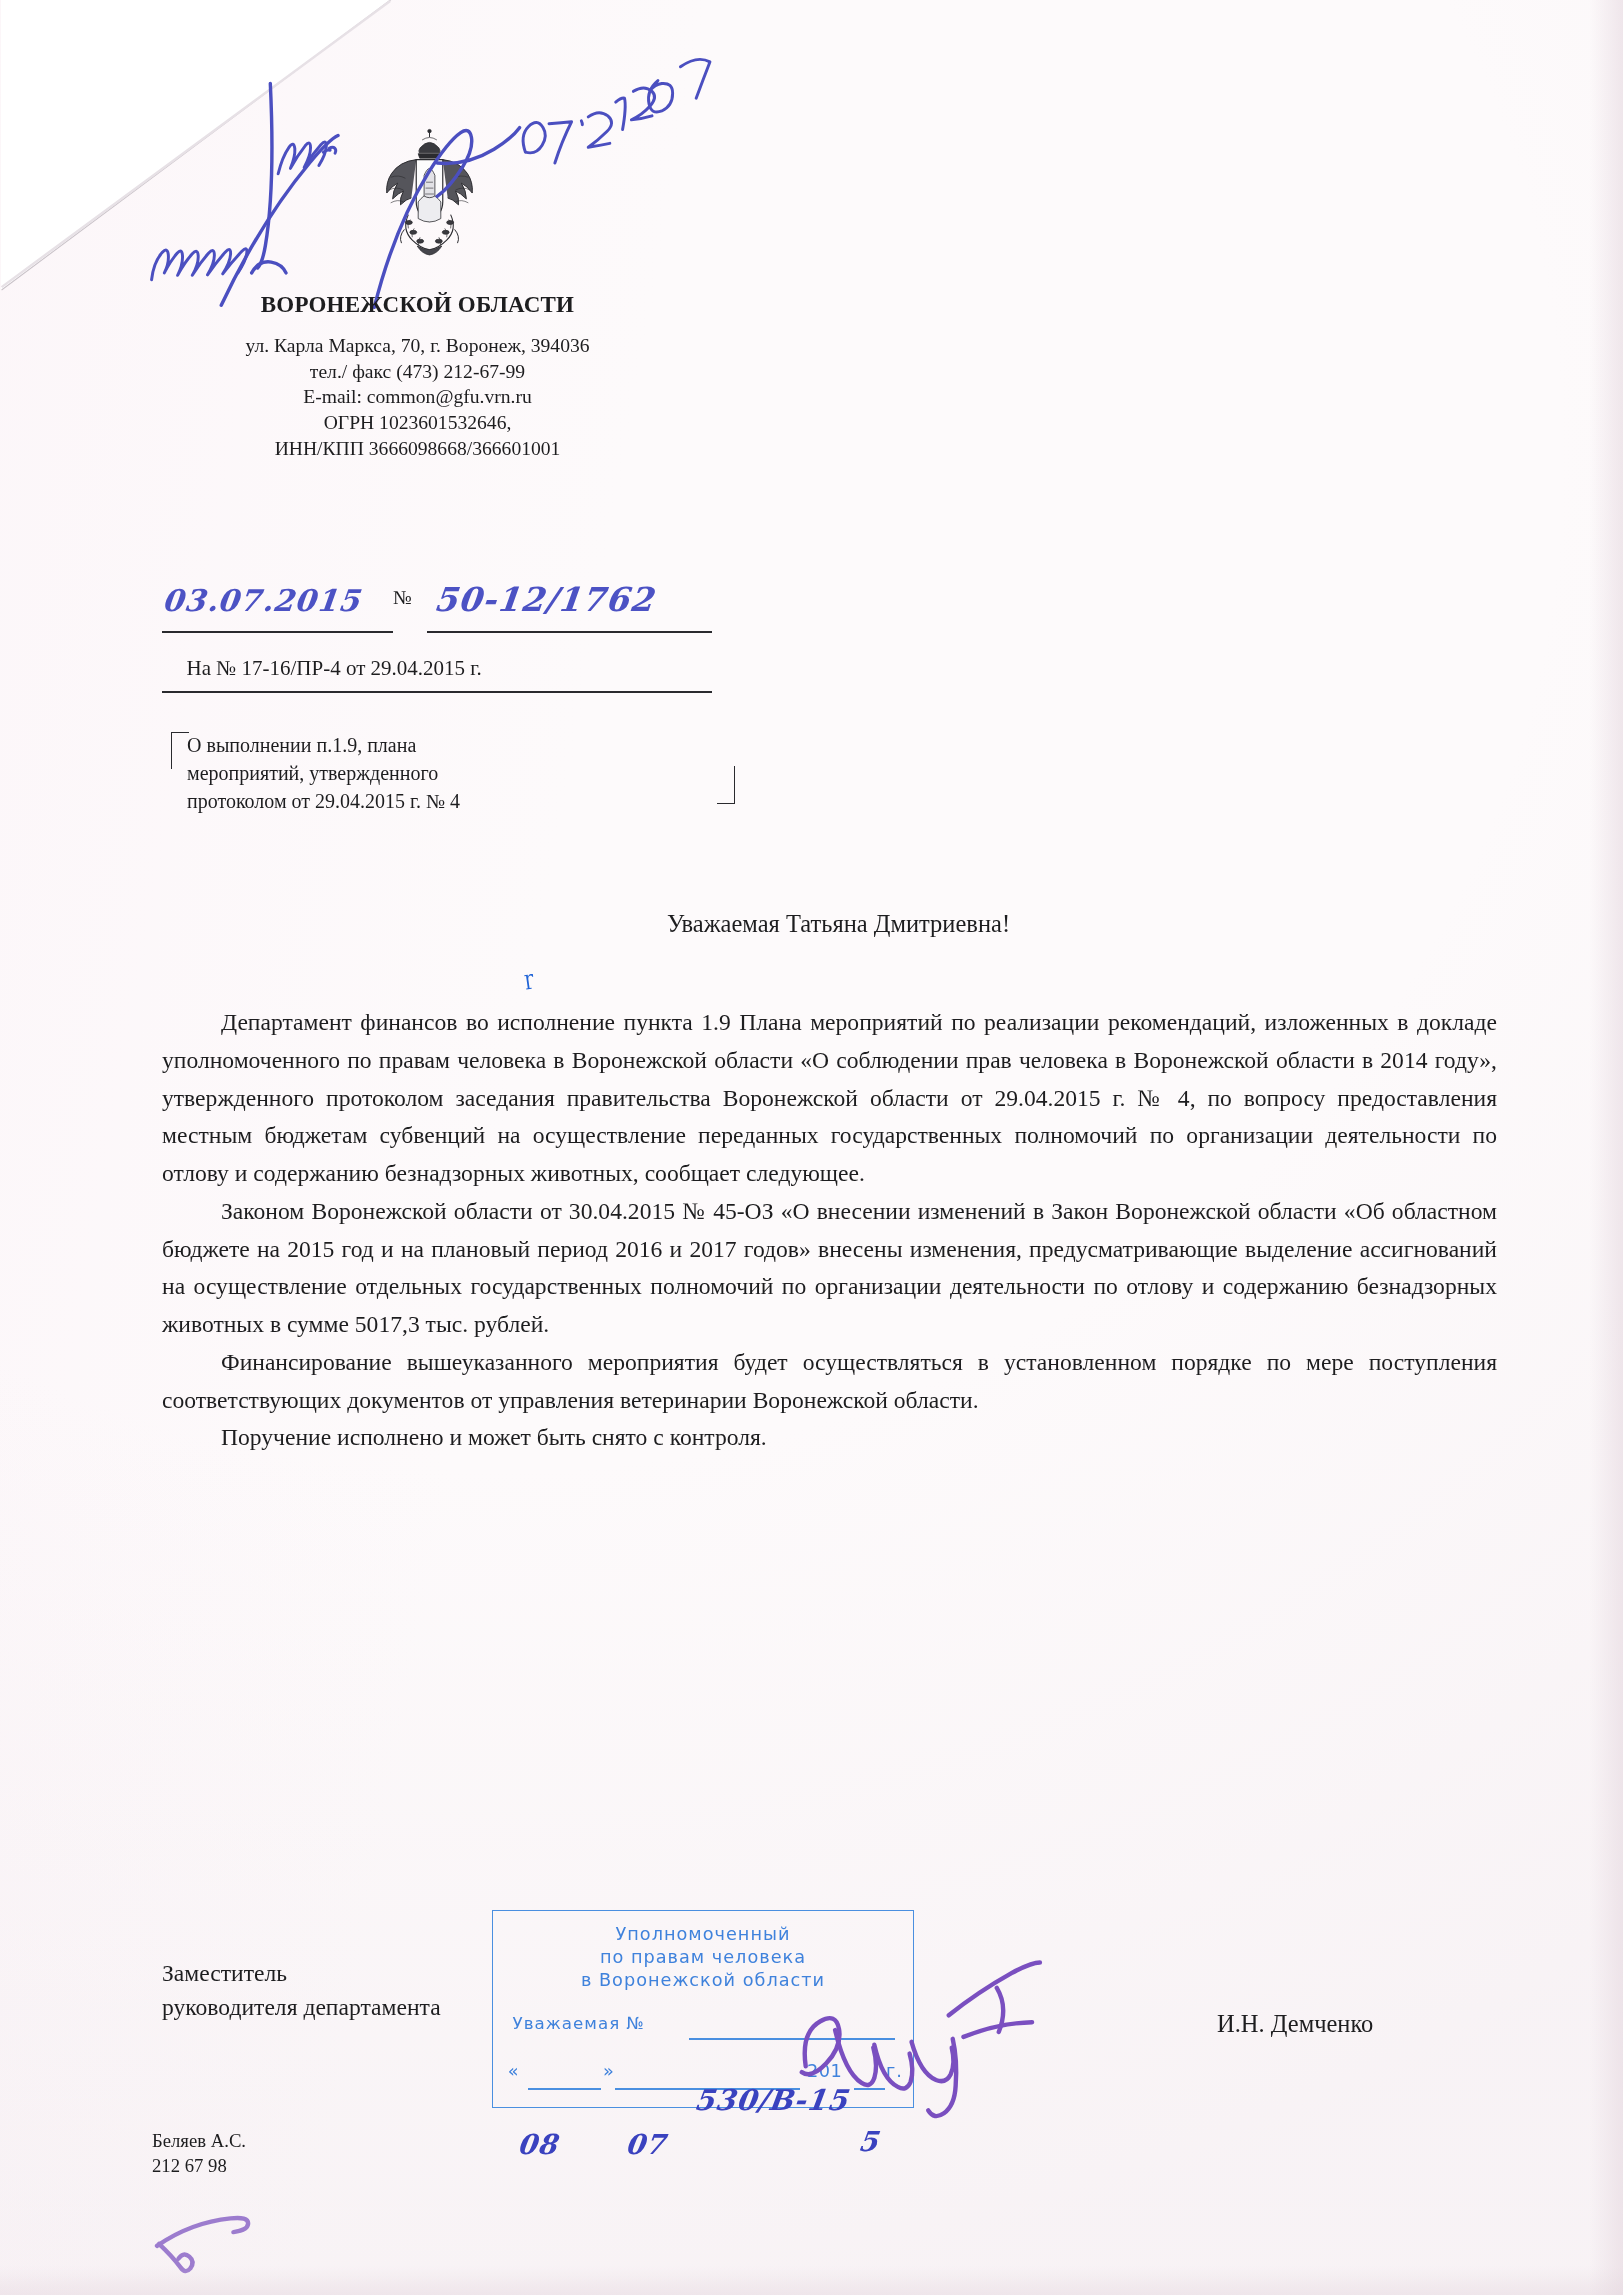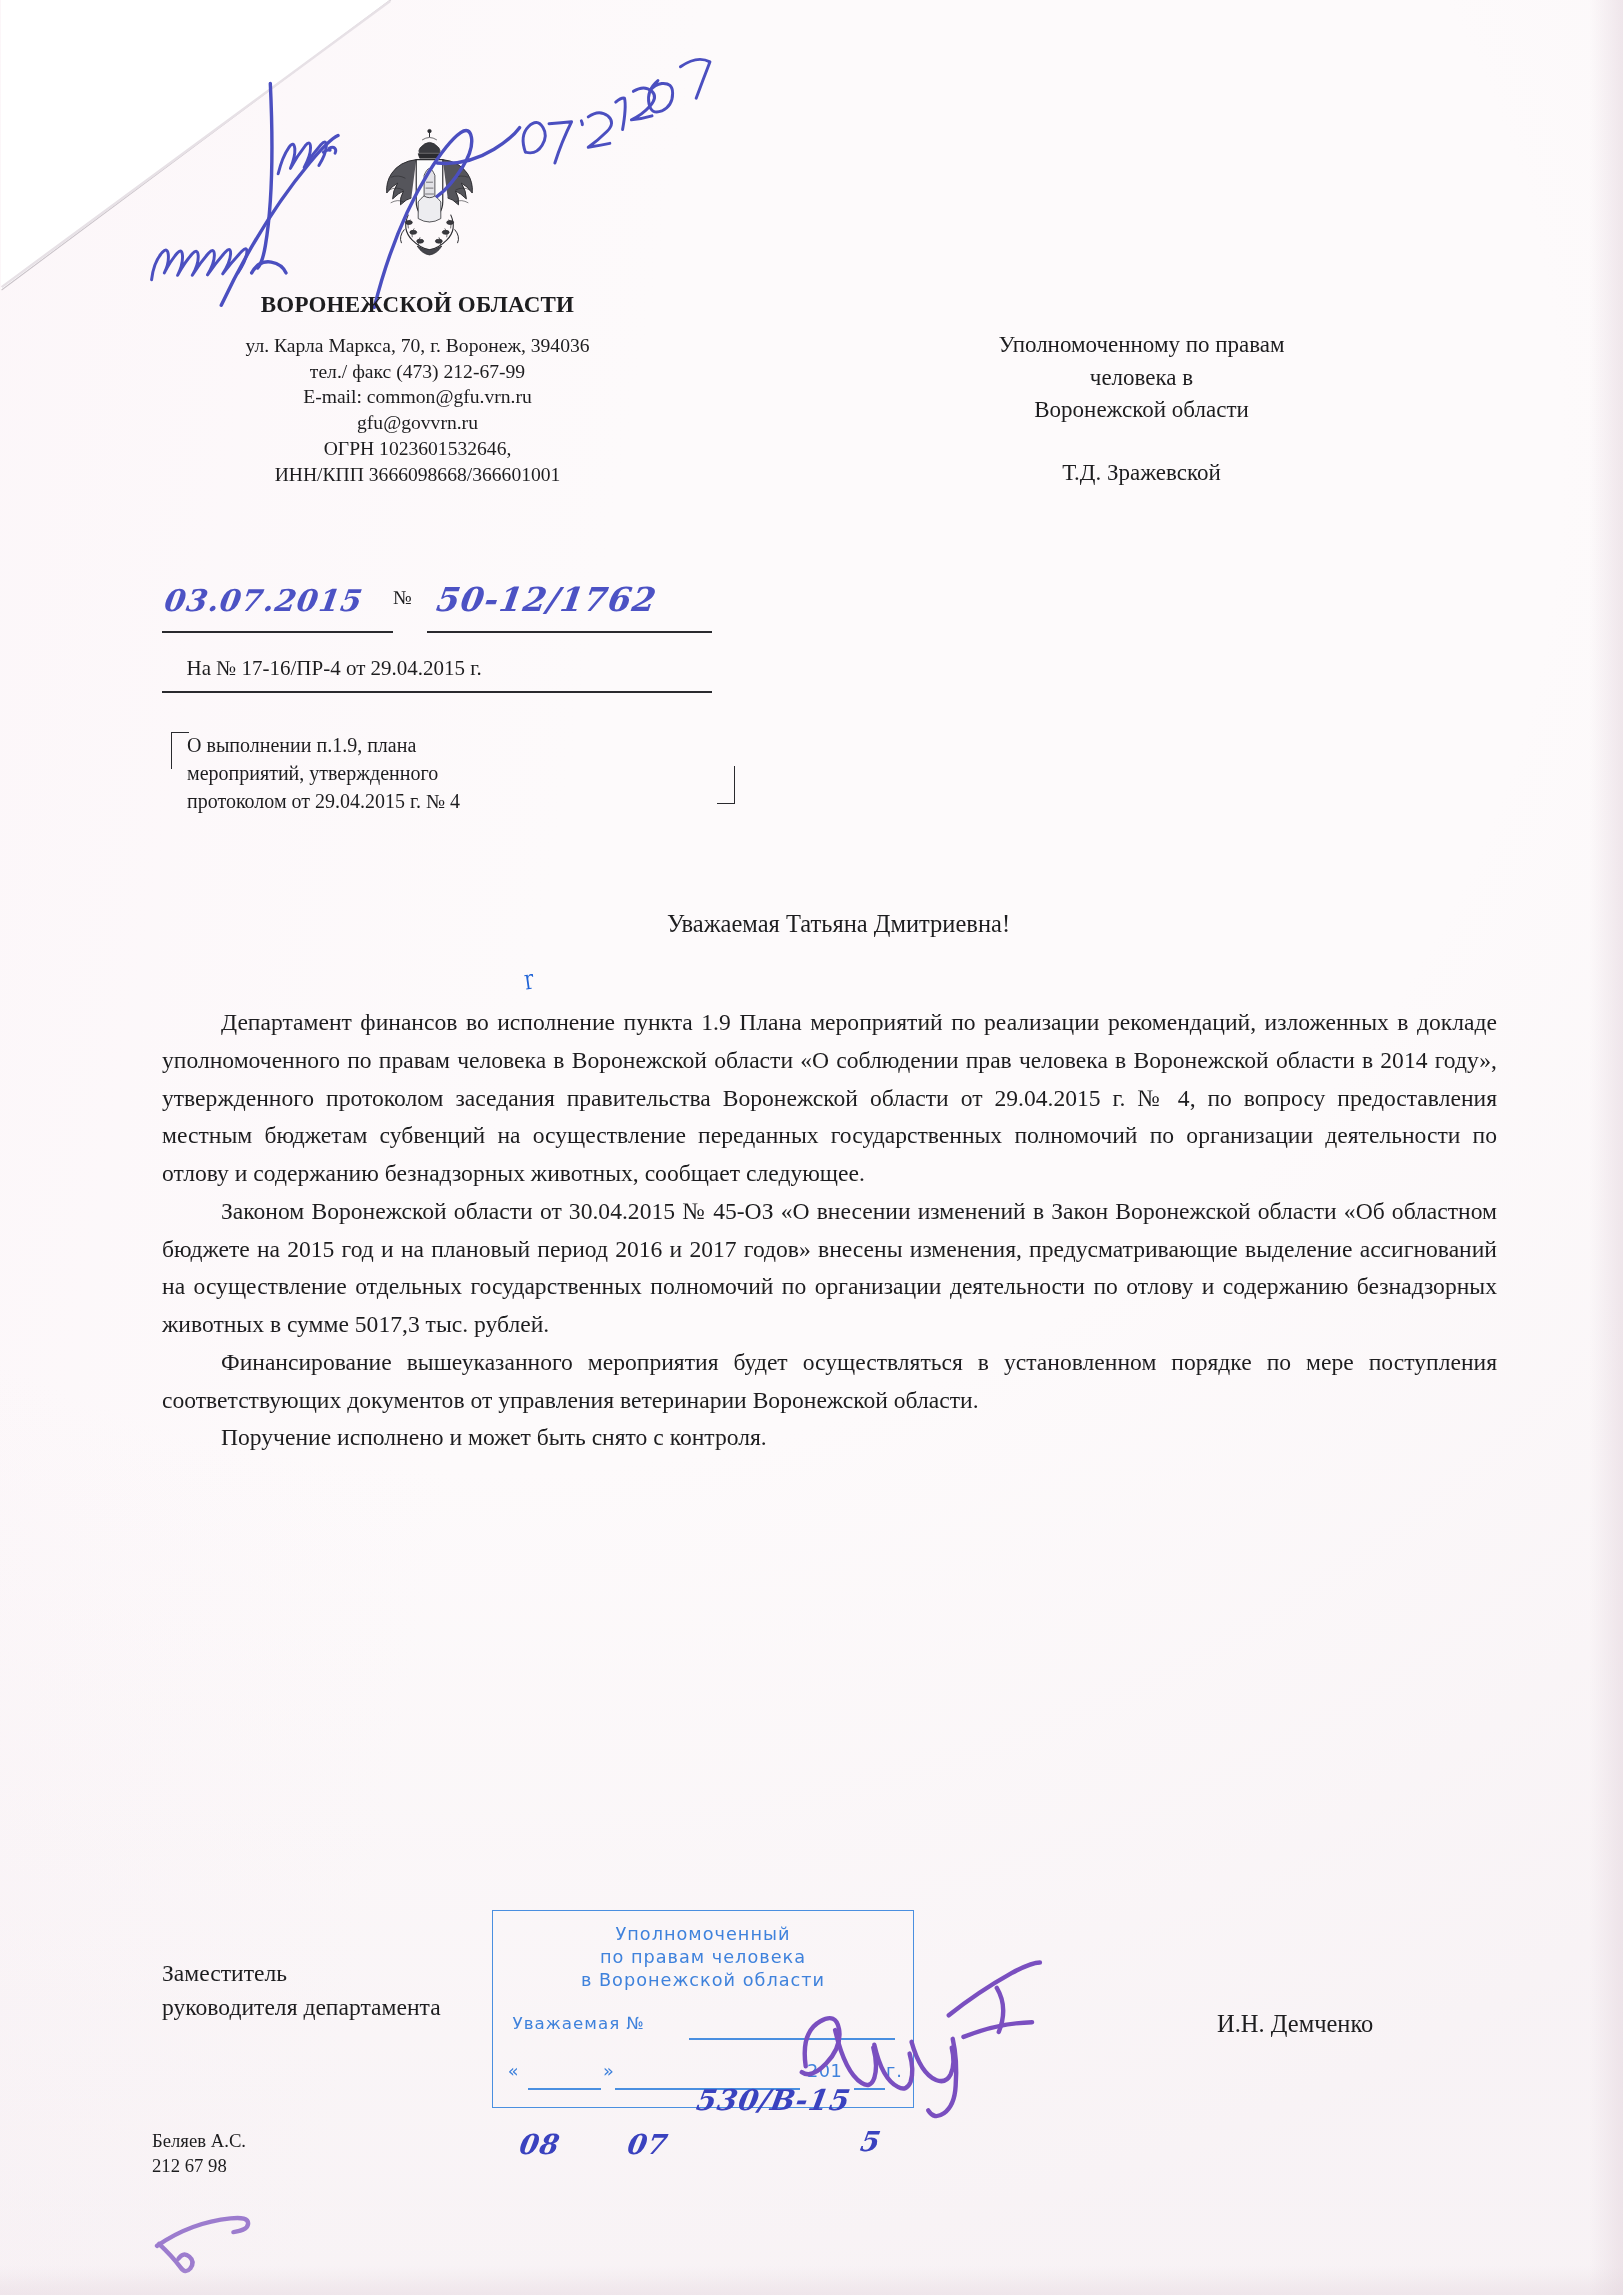--- a/index.html
+++ b/index.html
@@ -269,32 +269,25 @@
   </svg>
 
   <div class="letterhead">
     <div class="lh-title">
       <div>ВОРОНЕЖСКОЙ ОБЛАСТИ</div>
     </div>
     <div class="lh-addr">
       <div>ул. Карла Маркса, 70, г. Воронеж, 394036</div>
       <div>тел./ факс (473) 212-67-99</div>
       <div>E-mail: common@gfu.vrn.ru</div>
-      <div>gfu@govvrn.ru</div>
       <div>ОГРН 1023601532646,</div>
       <div>ИНН/КПП  3666098668/366601001</div>
     </div>
   </div>
 
-  <div class="addressee">
-    <div>Уполномоченному по правам</div>
-    <div>человека в</div>
-    <div>Воронежской области</div>
-    <div class="nm">Т.Д. Зражевской</div>
-  </div>
 
   <div class="refblock">
     <div class="hand-line">
       <span class="hand hw-date">03.07.2015</span>
       <span class="hw-no">№</span>
       <span class="hand hw-num">50-12/1762</span>
       <span class="rule rule-a"></span>
       <span class="rule rule-b"></span>
     </div>
     <div class="na-line">

